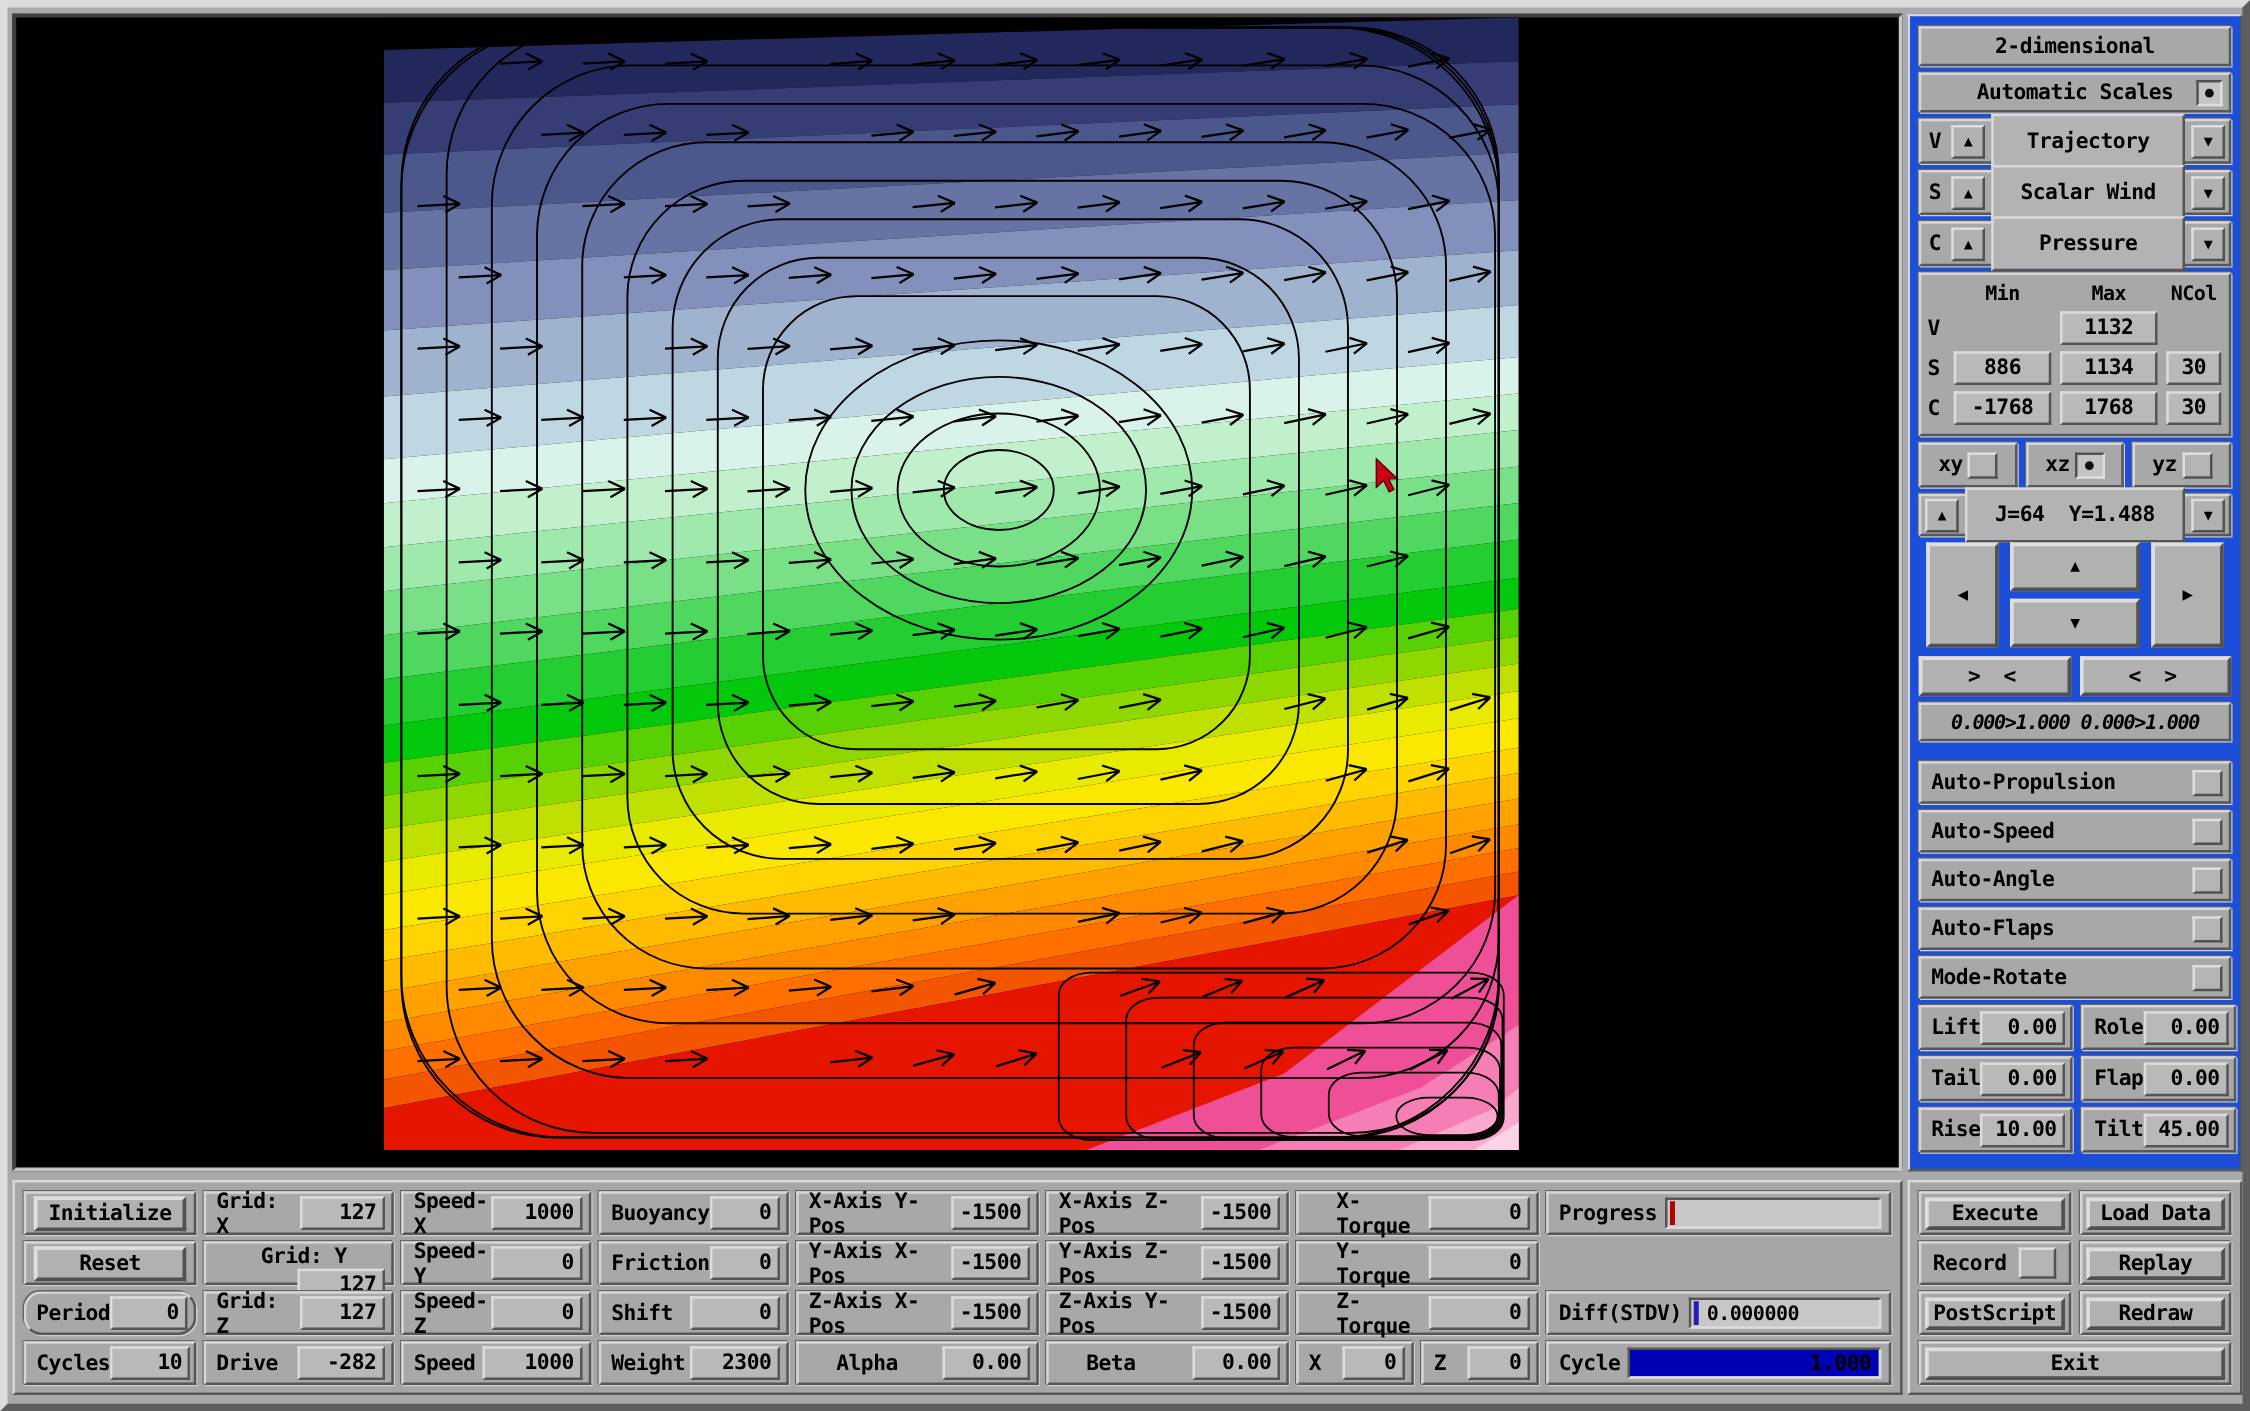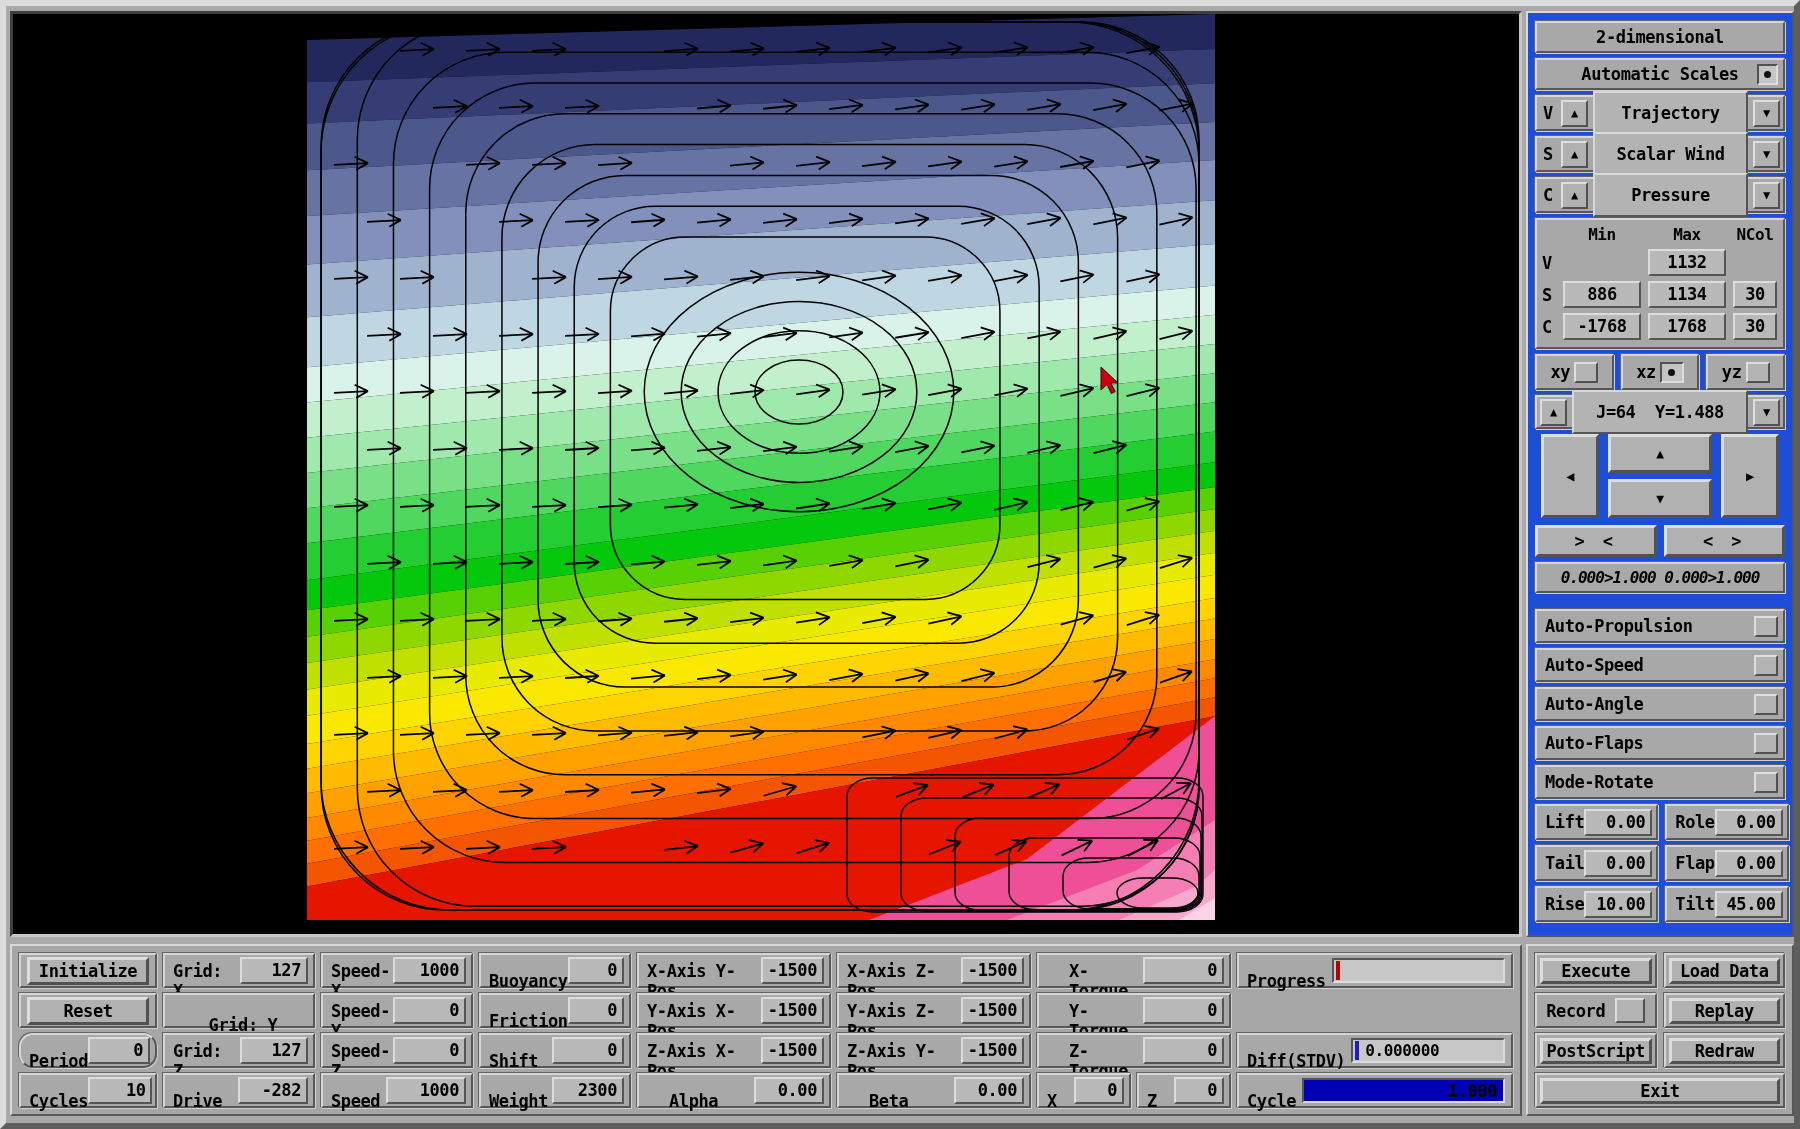--- a/index.html
+++ b/index.html
@@ -72,21 +72,21 @@
   #scalebox { position:relative; justify-content:center; height:32px; }
   #scalebox .chk { position:absolute; right:5px; width:21px; height:21px; }
   .spacer { height:6px; flex:none; }
 
   
   #bpanel { left:4px; top:938px; width:1512px; height:172px; background:#a6a6a6;
             border:2px solid; border-color:#d8d8d8 #585858 #585858 #d8d8d8;
             padding:7px; display:flex; flex-direction:column; gap:5px; }
   .grow { display:flex; gap:6px; height:35px; flex:none; }
   .grow .cell { height:35px; }
-  .glabel { padding-left:8px;margin-top:20px; }
+  .glabel { padding-left:8px; }
   .indent .glabel { padding-left:30px; }
   .grow .val { margin-left:auto; margin-right:5px; }
   .grow .btn { width:122px; height:28px; margin:0 auto; }
   .pairwrap { display:flex; gap:6px; }
 
   #brpanel { left:1520px; top:938px; width:268px; height:172px; background:#a6a6a6;
              border:2px solid; border-color:#d8d8d8 #585858 #585858 #d8d8d8;
              padding:7px; display:flex; flex-direction:column; gap:5px; }
   .brrow { display:flex; gap:7px; height:35px; flex:none;border-radius:13px; }
   .brrow .cell { flex:1; height:35px; justify-content:center; padding:2px; gap:10px; }

